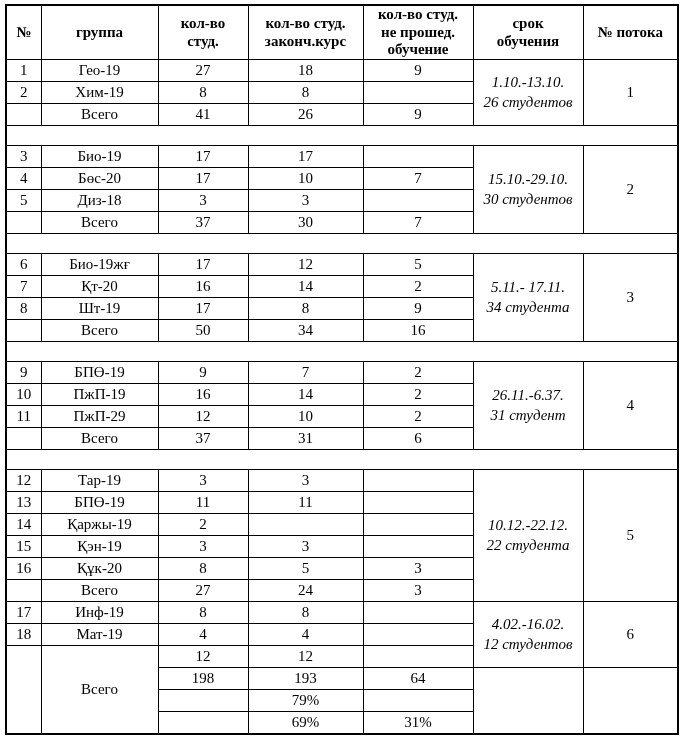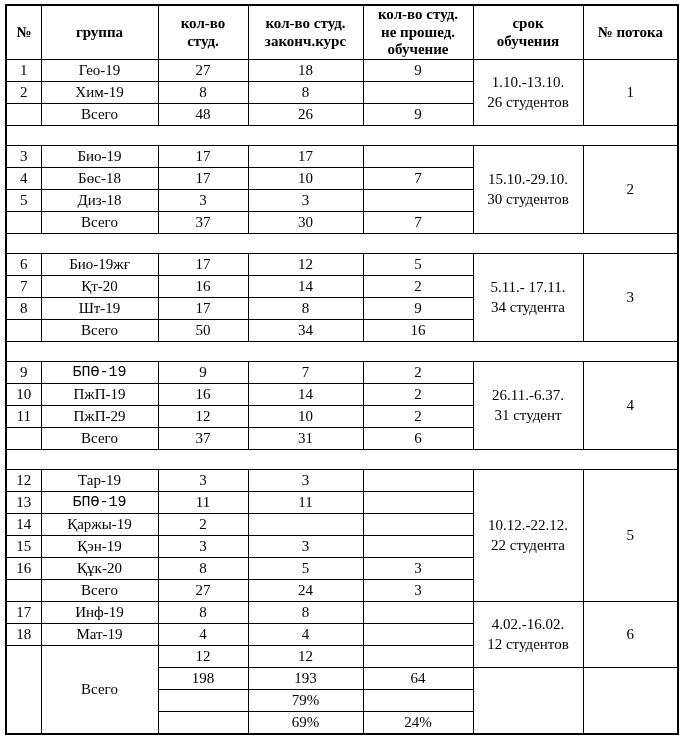--- a/index.html
+++ b/index.html
@@ -23,22 +23,22 @@
     vertical-align: middle;
     font-size: 15px;
     padding: 0 2px;
     overflow: hidden;
   }
   tr.head { height: 53px; }
   tr.head td { font-weight: bold; white-space: pre-line; line-height: 1.18; font-size: 15px; }
   tr.r { height: 22px; }
   tr.sep { height: 20px; }
   td.b { font-weight: normal; }
-  td.pre { white-space: pre-line; line-height: 1.3; font-size: 15px; }
-  td.sans { font-family: Liberation Mono, monospace; font-size: 14px; }
+  td.pre { white-space: pre-line; line-height: 1.3; font-size: 15px; font-style: italic; }
+  td.sans { font-family: Liberation Serif, serif; font-size: 14px; }
   tr.sep td { border-left: 2px solid #000; border-right: 2px solid #000; }
 </style>
 </head>
 <body>
 
 <div class="page">
 <table class="sched">
   <colgroup>
     <col style="width:35px">
         <col style="width:117px">
@@ -78,41 +78,41 @@
     <tr class="r">
       <td>2</td>
       <td>Хим-19</td>
       <td>8</td>
       <td>8</td>
       <td></td>
     </tr>
     <tr class="r">
       <td></td>
       <td class="b">Всего</td>
-      <td class="b">48</td>
+      <td class="b">41</td>
       <td class="b">26</td>
       <td class="b">9</td>
     </tr>
     <tr class="sep">
           <td colspan="7"></td>
         </tr>
 
     <tr class="r">
       <td>3</td>
       <td>Био-19</td>
       <td>17</td>
       <td>17</td>
       <td></td>
       <td class="pre" rowspan="4">15.10.-29.10.
 30 студентов</td>
       <td rowspan="4">2</td>
     </tr>
     <tr class="r">
       <td>4</td>
-      <td>Бөс-18</td>
+      <td>Бөс-20</td>
       <td>17</td>
       <td>10</td>
       <td>7</td>
     </tr>
     <tr class="r">
       <td>5</td>
       <td>Диз-18</td>
       <td>3</td>
       <td>3</td>
       <td></td>
@@ -277,17 +277,17 @@
       <td rowspan="3"></td>
     </tr>
     <tr class="r">
       <td></td>
       <td class="b">79%</td>
       <td></td>
     </tr>
     <tr class="r">
       <td></td>
       <td class="b">69%</td>
-      <td class="b">24%</td>
+      <td class="b">31%</td>
     </tr>
   </tbody>
 </table>
 </div>
 
 </body></html>

